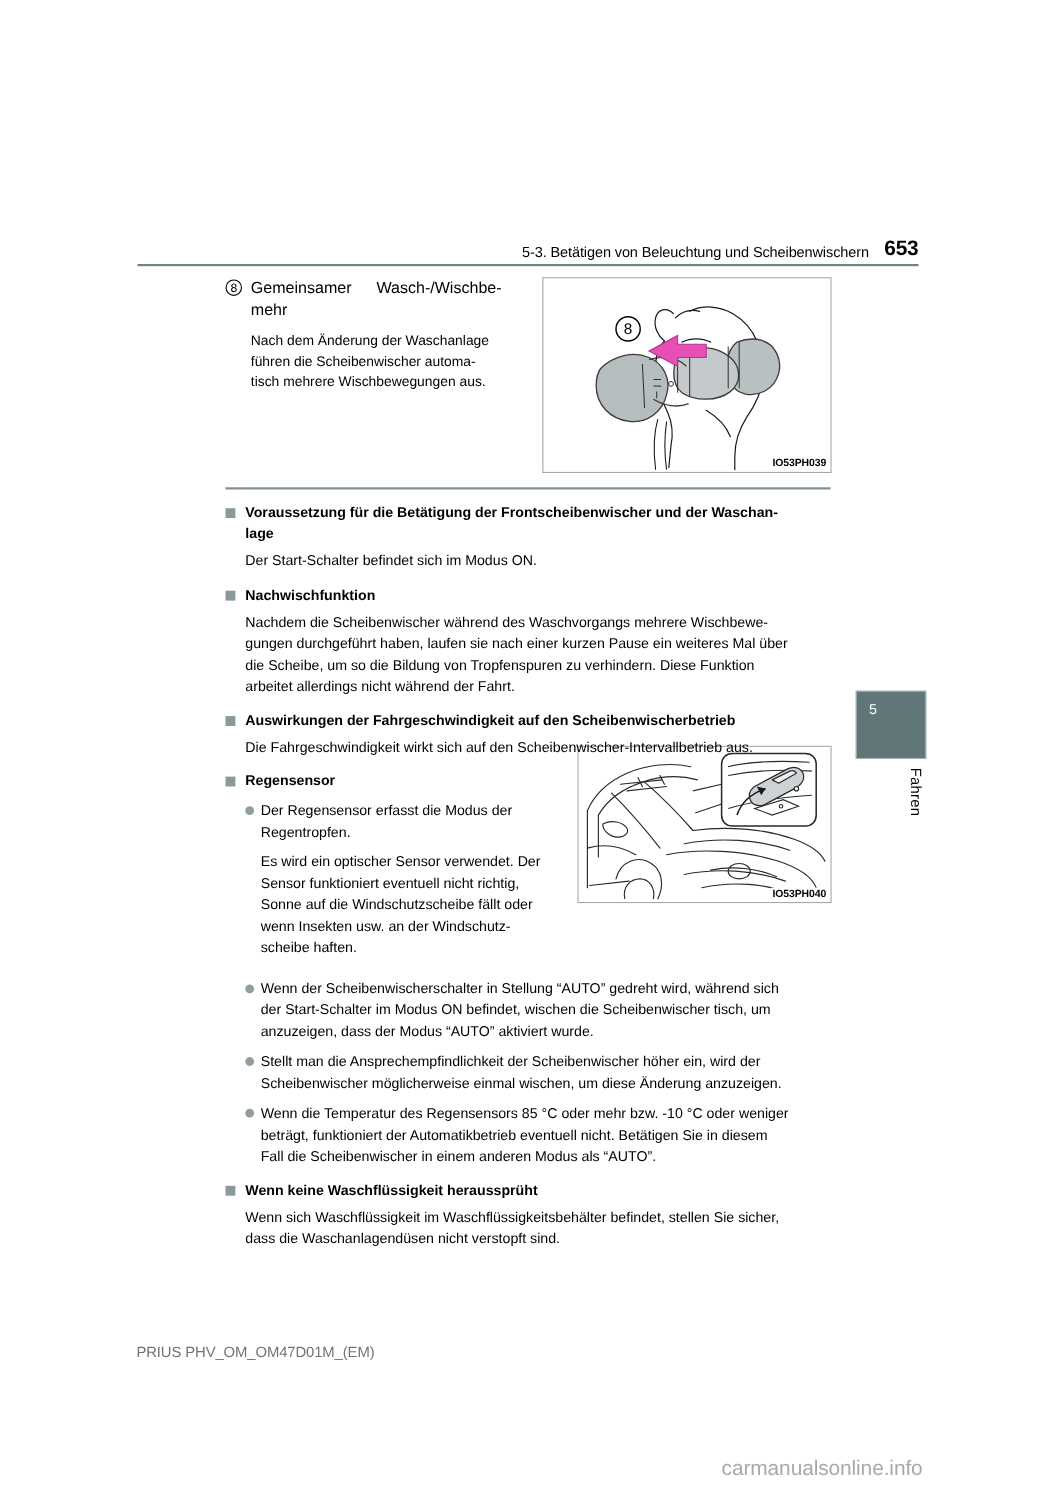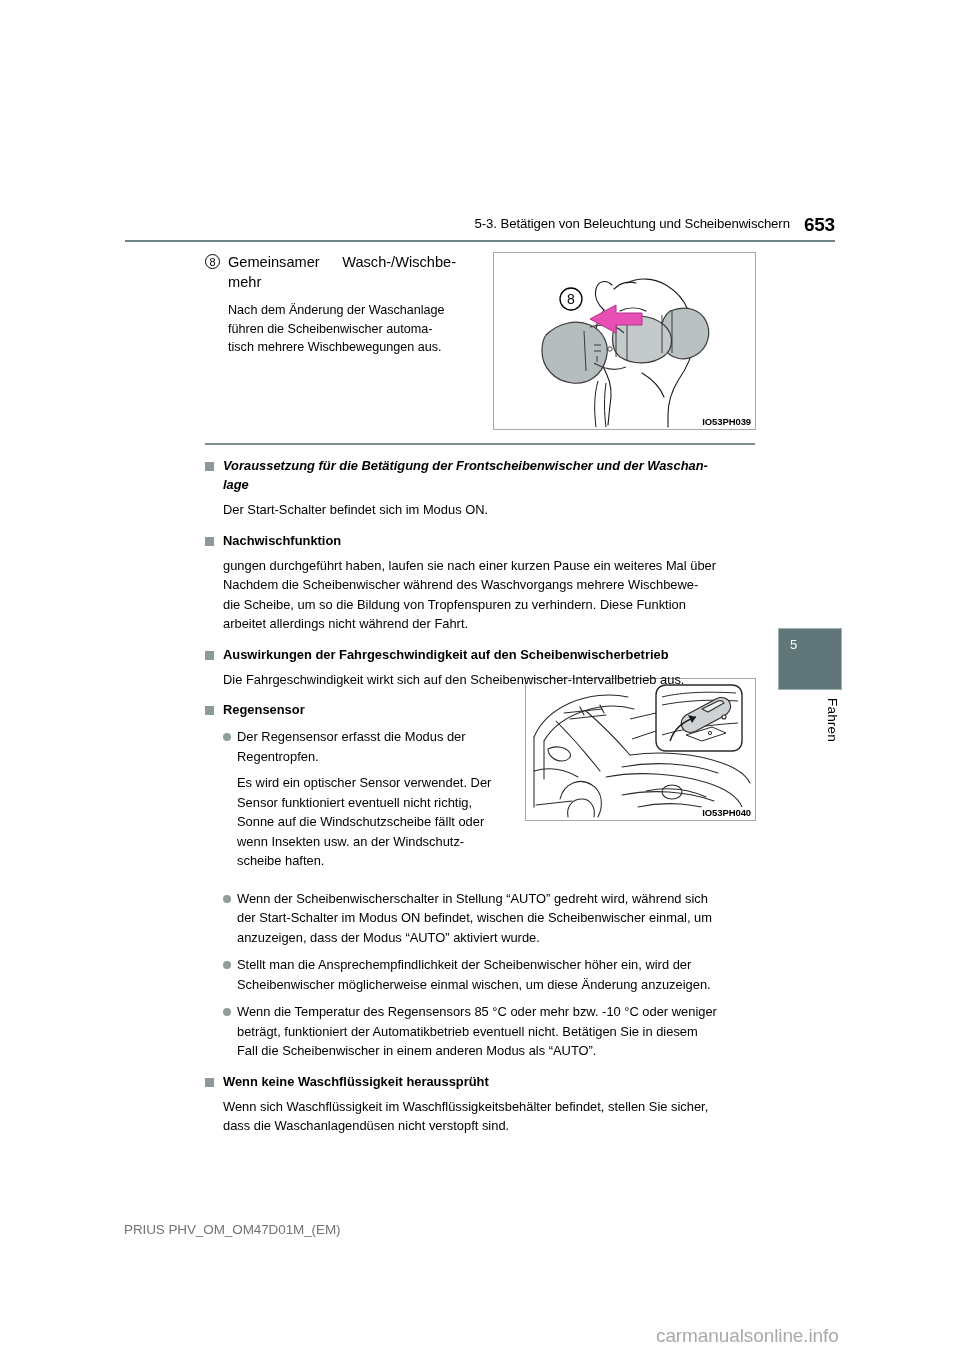--- a/index.html
+++ b/index.html
@@ -26,21 +26,21 @@
   }
 
   
   .runhead {
     position: absolute;
     left: 125px;
     top: 212px;
     width: 710px;
     height: 24px;
     display: flex;
-    align-items: center;
+    align-items: flex-end;
     justify-content: flex-end;
     gap: 14px;
   }
   .runhead-title {
     font-size: 13.2px;
     letter-spacing: -0.1px;
     line-height: 1;
     color: #000;
     white-space: nowrap;
   }
@@ -183,21 +183,21 @@
   }
   .sq-head {
     position: relative;
     padding-left: 18px;
     font-size: 12.9px;
     font-weight: bold;
     line-height: 19px;
     text-align: justify;
     margin-top: 11px;
   }
-  .sq-head:first-child { margin-top: 0; font-style: italic; }
+  .sq-head:first-child { margin-top: 0; }
   .sq-head::before {
     content: "";
     position: absolute;
     left: 0;
     top: 6px;
     width: 9px;
     height: 9px;
     background: #8a9a9a;
   }
   .sq-head .lastline { text-align-last: left; }
@@ -420,22 +420,22 @@
       <span class="lastline" style="display:block">lage</span>
     </div>
     <div class="para">
       <span class="lastline" style="display:block">Der Start-Schalter befindet sich im Modus ON.</span>
     </div>
 
     <div class="sq-head">
       <span class="lastline" style="display:block">Nachwischfunktion</span>
     </div>
     <div class="para">
+      <span style="display:block">Nachdem die Scheibenwischer während des Waschvorgangs mehrere Wischbewe-</span>
       <span style="display:block">gungen durchgeführt haben, laufen sie nach einer kurzen Pause ein weiteres Mal über</span>
-      <span style="display:block">Nachdem die Scheibenwischer während des Waschvorgangs mehrere Wischbewe-</span>
       <span style="display:block">die Scheibe, um so die Bildung von Tropfenspuren zu verhindern. Diese Funktion</span>
       <span class="lastline" style="display:block">arbeitet allerdings nicht während der Fahrt.</span>
     </div>
 
     <div class="sq-head">
       <span class="lastline" style="display:block">Auswirkungen der Fahrgeschwindigkeit auf den Scheibenwischerbetrieb</span>
     </div>
     <div class="para">
       <span class="lastline" style="display:block">Die Fahrgeschwindigkeit wirkt sich auf den Scheibenwischer-Intervallbetrieb aus.</span>
     </div>
@@ -452,21 +452,21 @@
     <div class="sub-para narrow">
       <span style="display:block">Es wird ein optischer Sensor verwendet. Der</span>
       <span style="display:block">Sensor funktioniert eventuell nicht richtig,</span>
       <span style="display:block">Sonne auf die Windschutzscheibe fällt oder</span>
       <span style="display:block">wenn Insekten usw. an der Windschutz-</span>
       <span class="lastline" style="display:block">scheibe haften.</span>
     </div>
 
     <div class="dot-item" style="margin-top:18px">
       <span style="display:block">Wenn der Scheibenwischerschalter in Stellung “AUTO” gedreht wird, während sich</span>
-      <span style="display:block">der Start-Schalter im Modus ON befindet, wischen die Scheibenwischer einmal, um</span>
+      <span style="display:block">der Start-Schalter im Modus ON befindet, wischen die Scheibenwischer tisch, um</span>
       <span class="lastline" style="display:block">anzuzeigen, dass der Modus “AUTO” aktiviert wurde.</span>
     </div>
 
     <div class="dot-item">
       <span style="display:block">Stellt man die Ansprechempfindlichkeit der Scheibenwischer höher ein, wird der</span>
       <span class="lastline" style="display:block">Scheibenwischer möglicherweise einmal wischen, um diese Änderung anzuzeigen.</span>
     </div>
 
     <div class="dot-item">
       <span style="display:block">Wenn die Temperatur des Regensensors 85 °C oder mehr bzw. -10 °C oder weniger</span>

